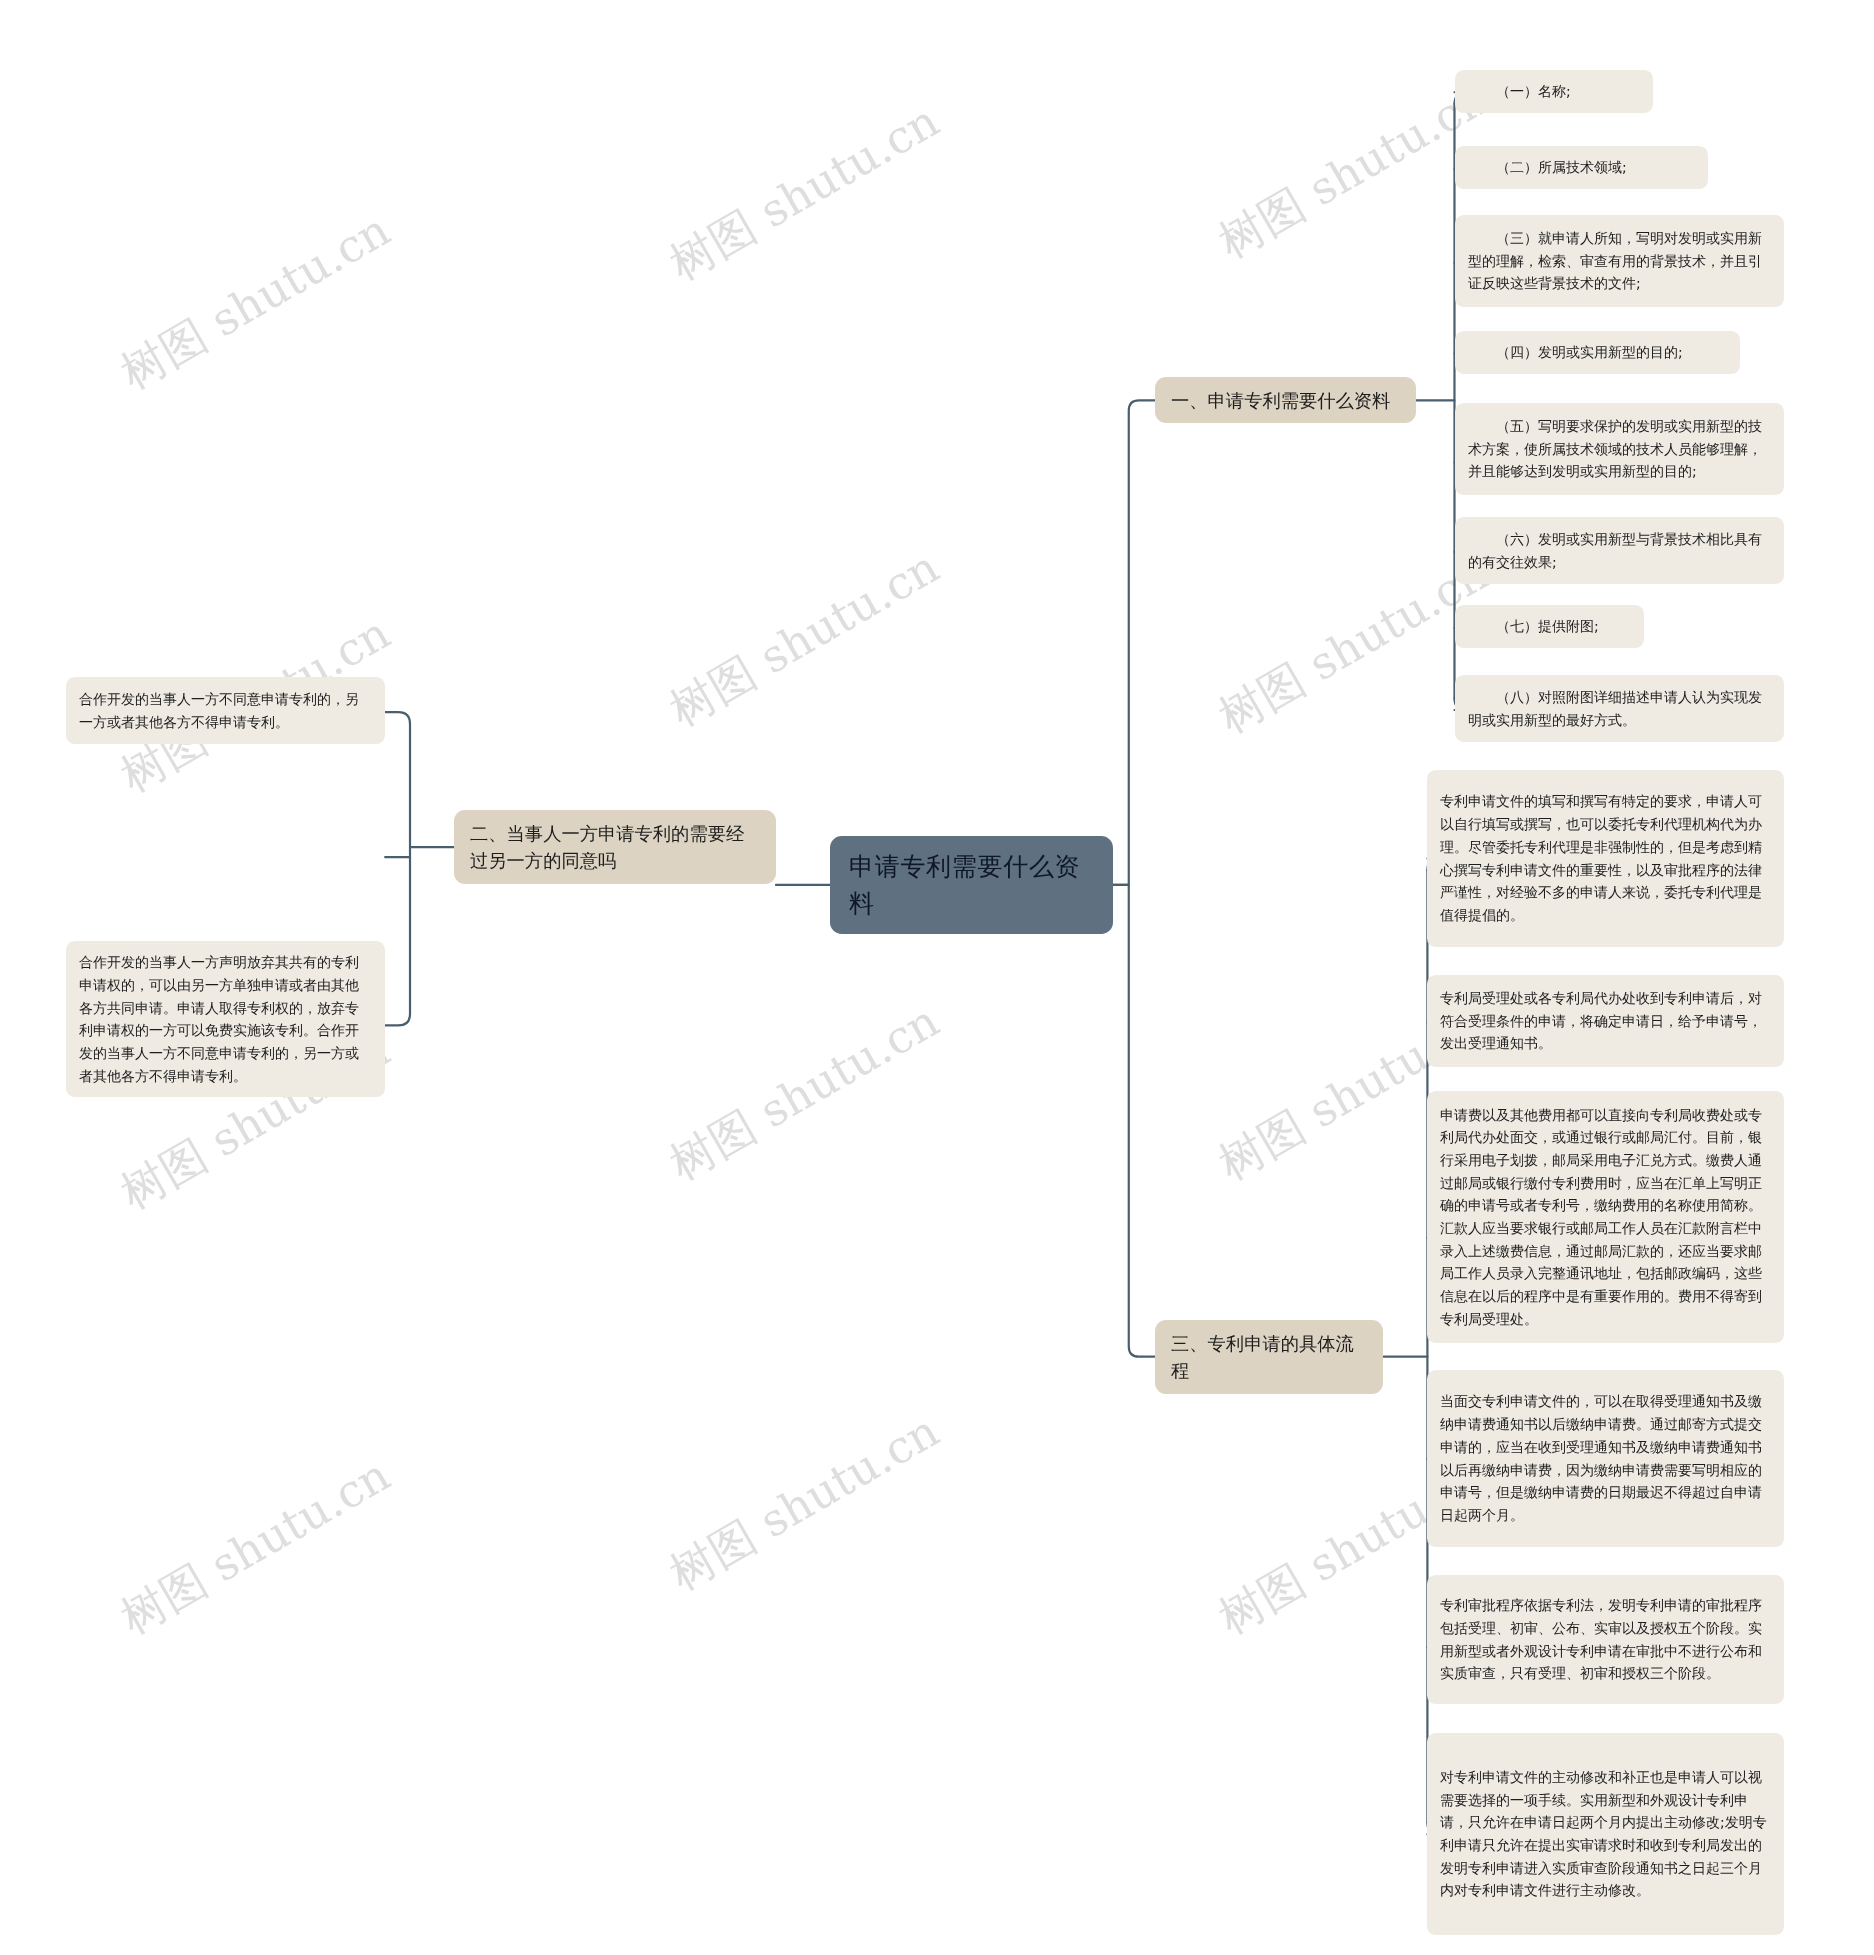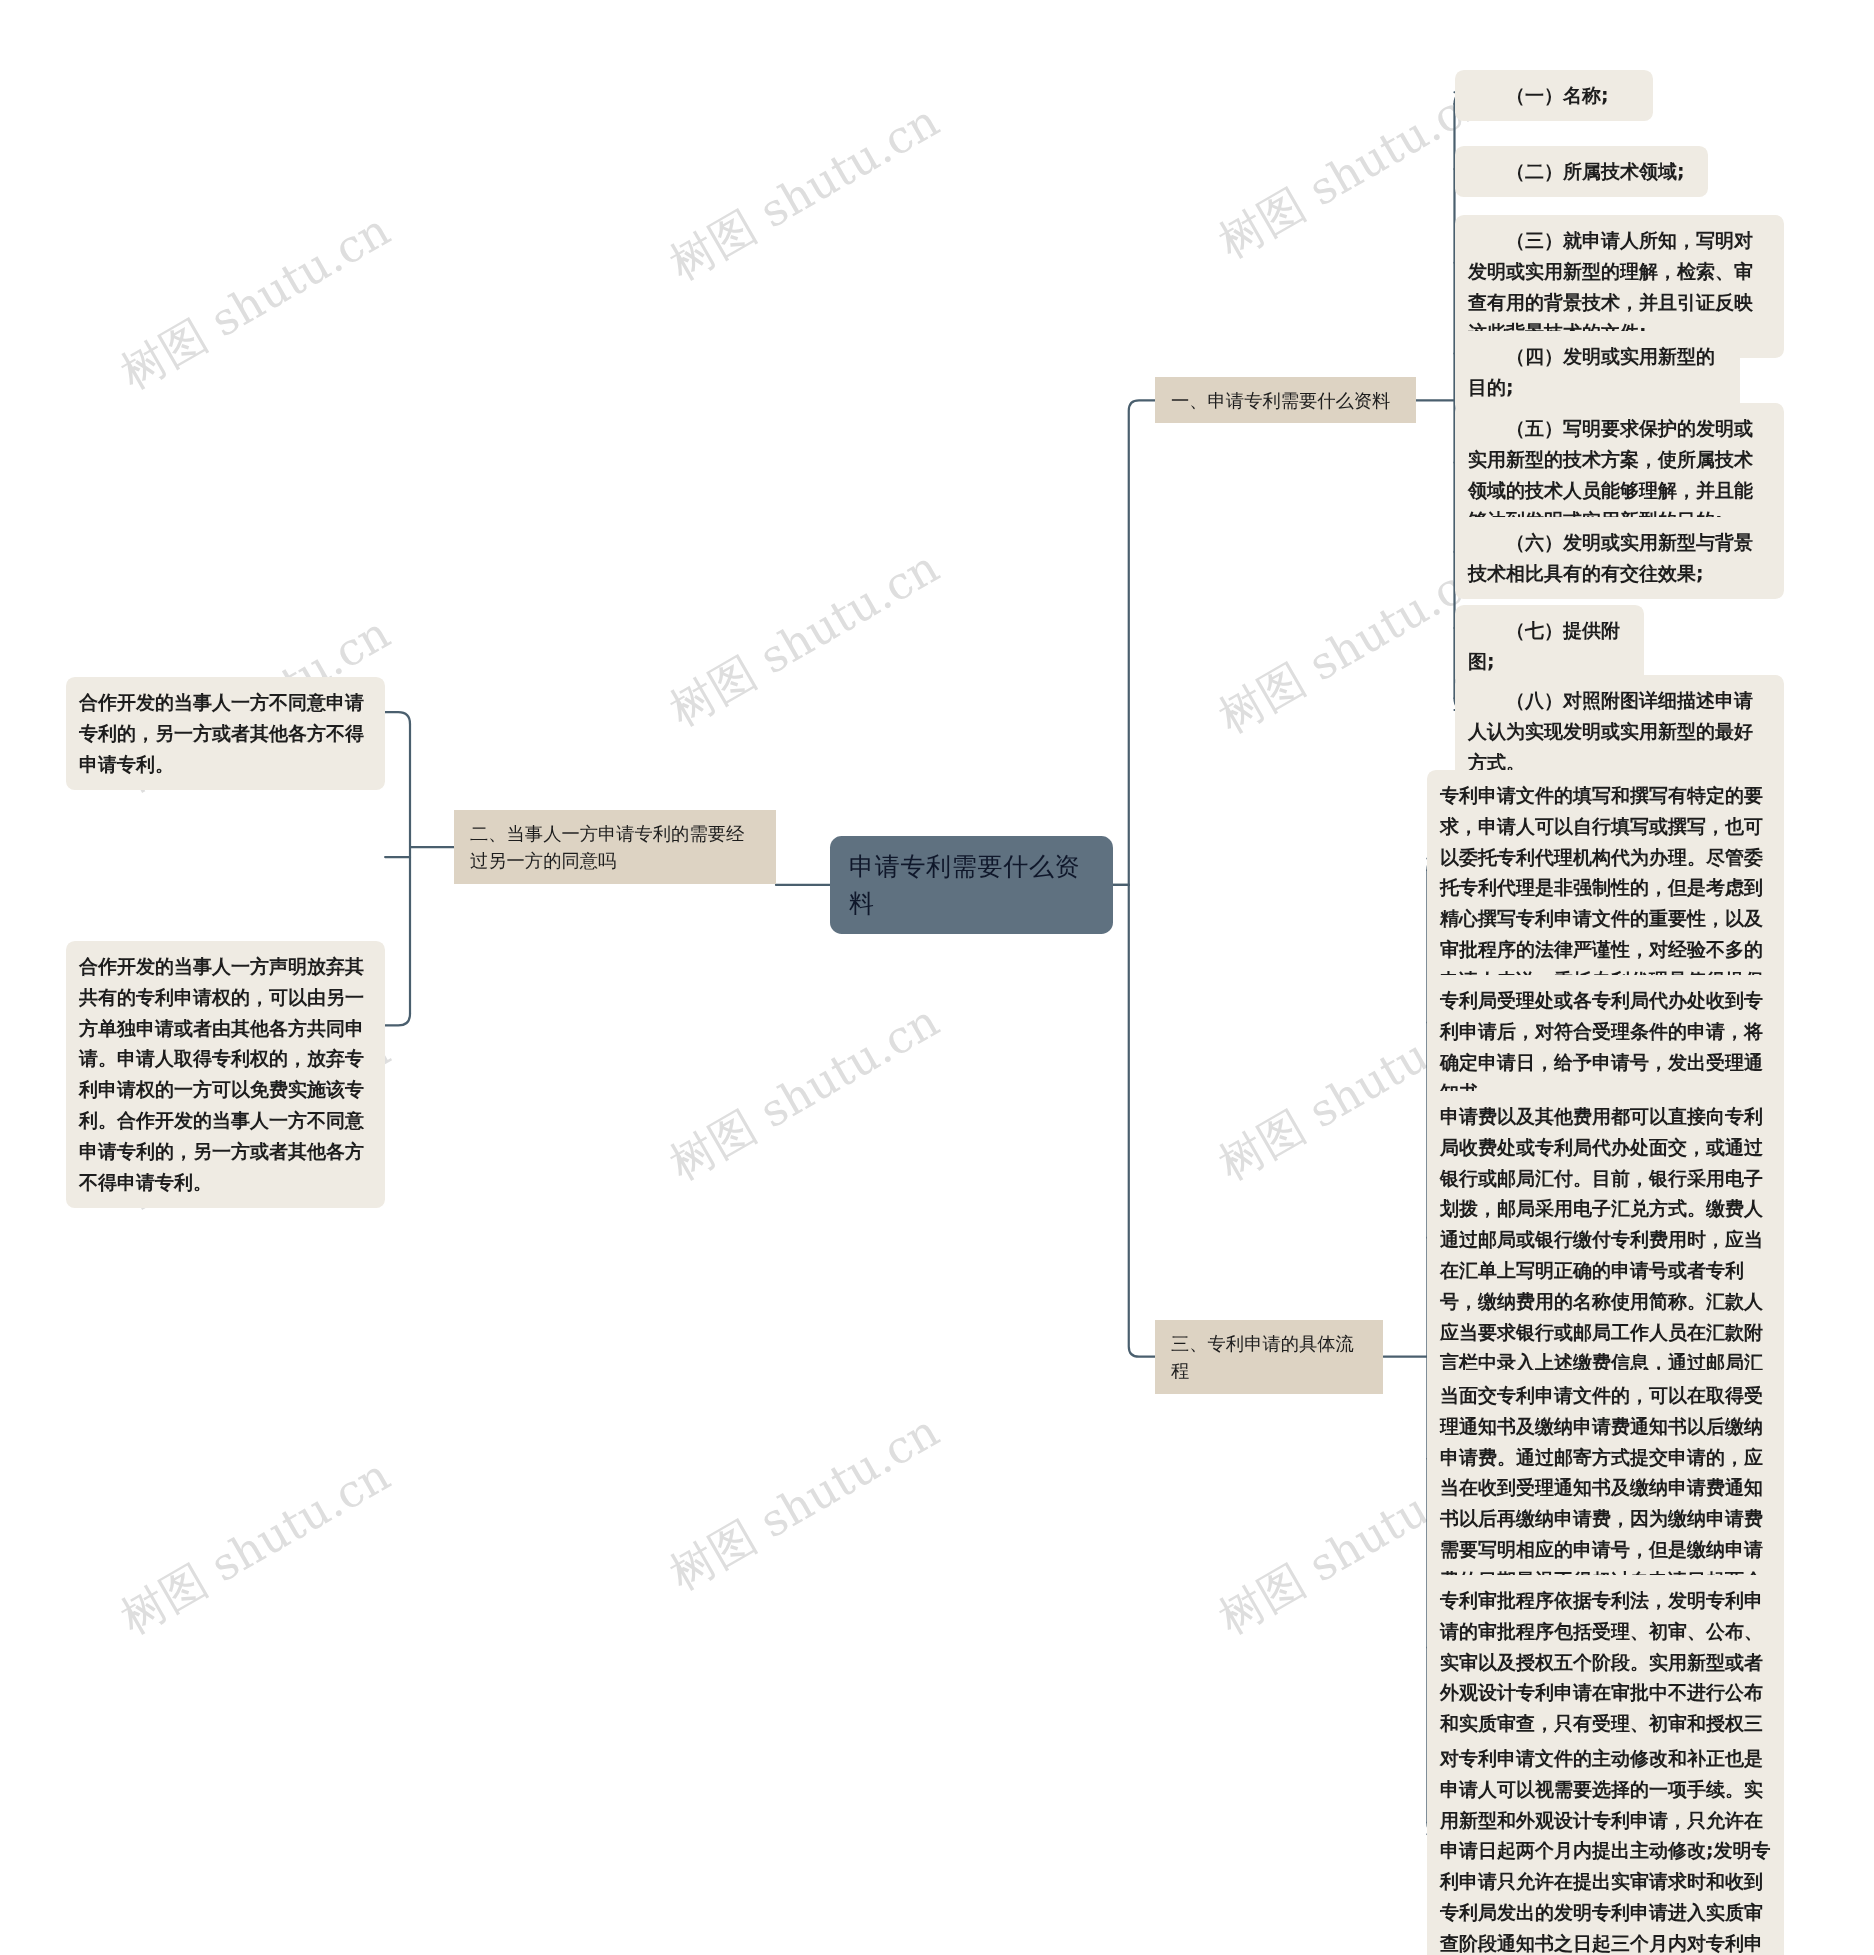--- a/index.html
+++ b/index.html
@@ -48,31 +48,30 @@
     border-radius:11.7px;
     letter-spacing:0.7px;
   }
   
   .branch{
     background:#ddd3c3;
     color:#1d1d1d;
     font-size:18.3px;
     line-height:1.5;
     padding:9.5px 16px;
-    border-radius:0;
+    border-radius:11px;
   }
   
   .leaf{
     background:#efebe3;
     color:#1d1d1d;
-    font-size:19px;
+    font-size:14px;
     line-height:1.62;
     padding:10.2px 13px;
     border-radius:8.8px;
-    font-weight:bold;
   }
   .leaf.indent .txt{text-indent:2em;}
 </style>
 </head>
 <body>
 
 <div id="canvas">
 
   <div id="watermarks">
       <div class="wm" style="left: 110px; top: 351px;">树图 shutu.cn</div>

